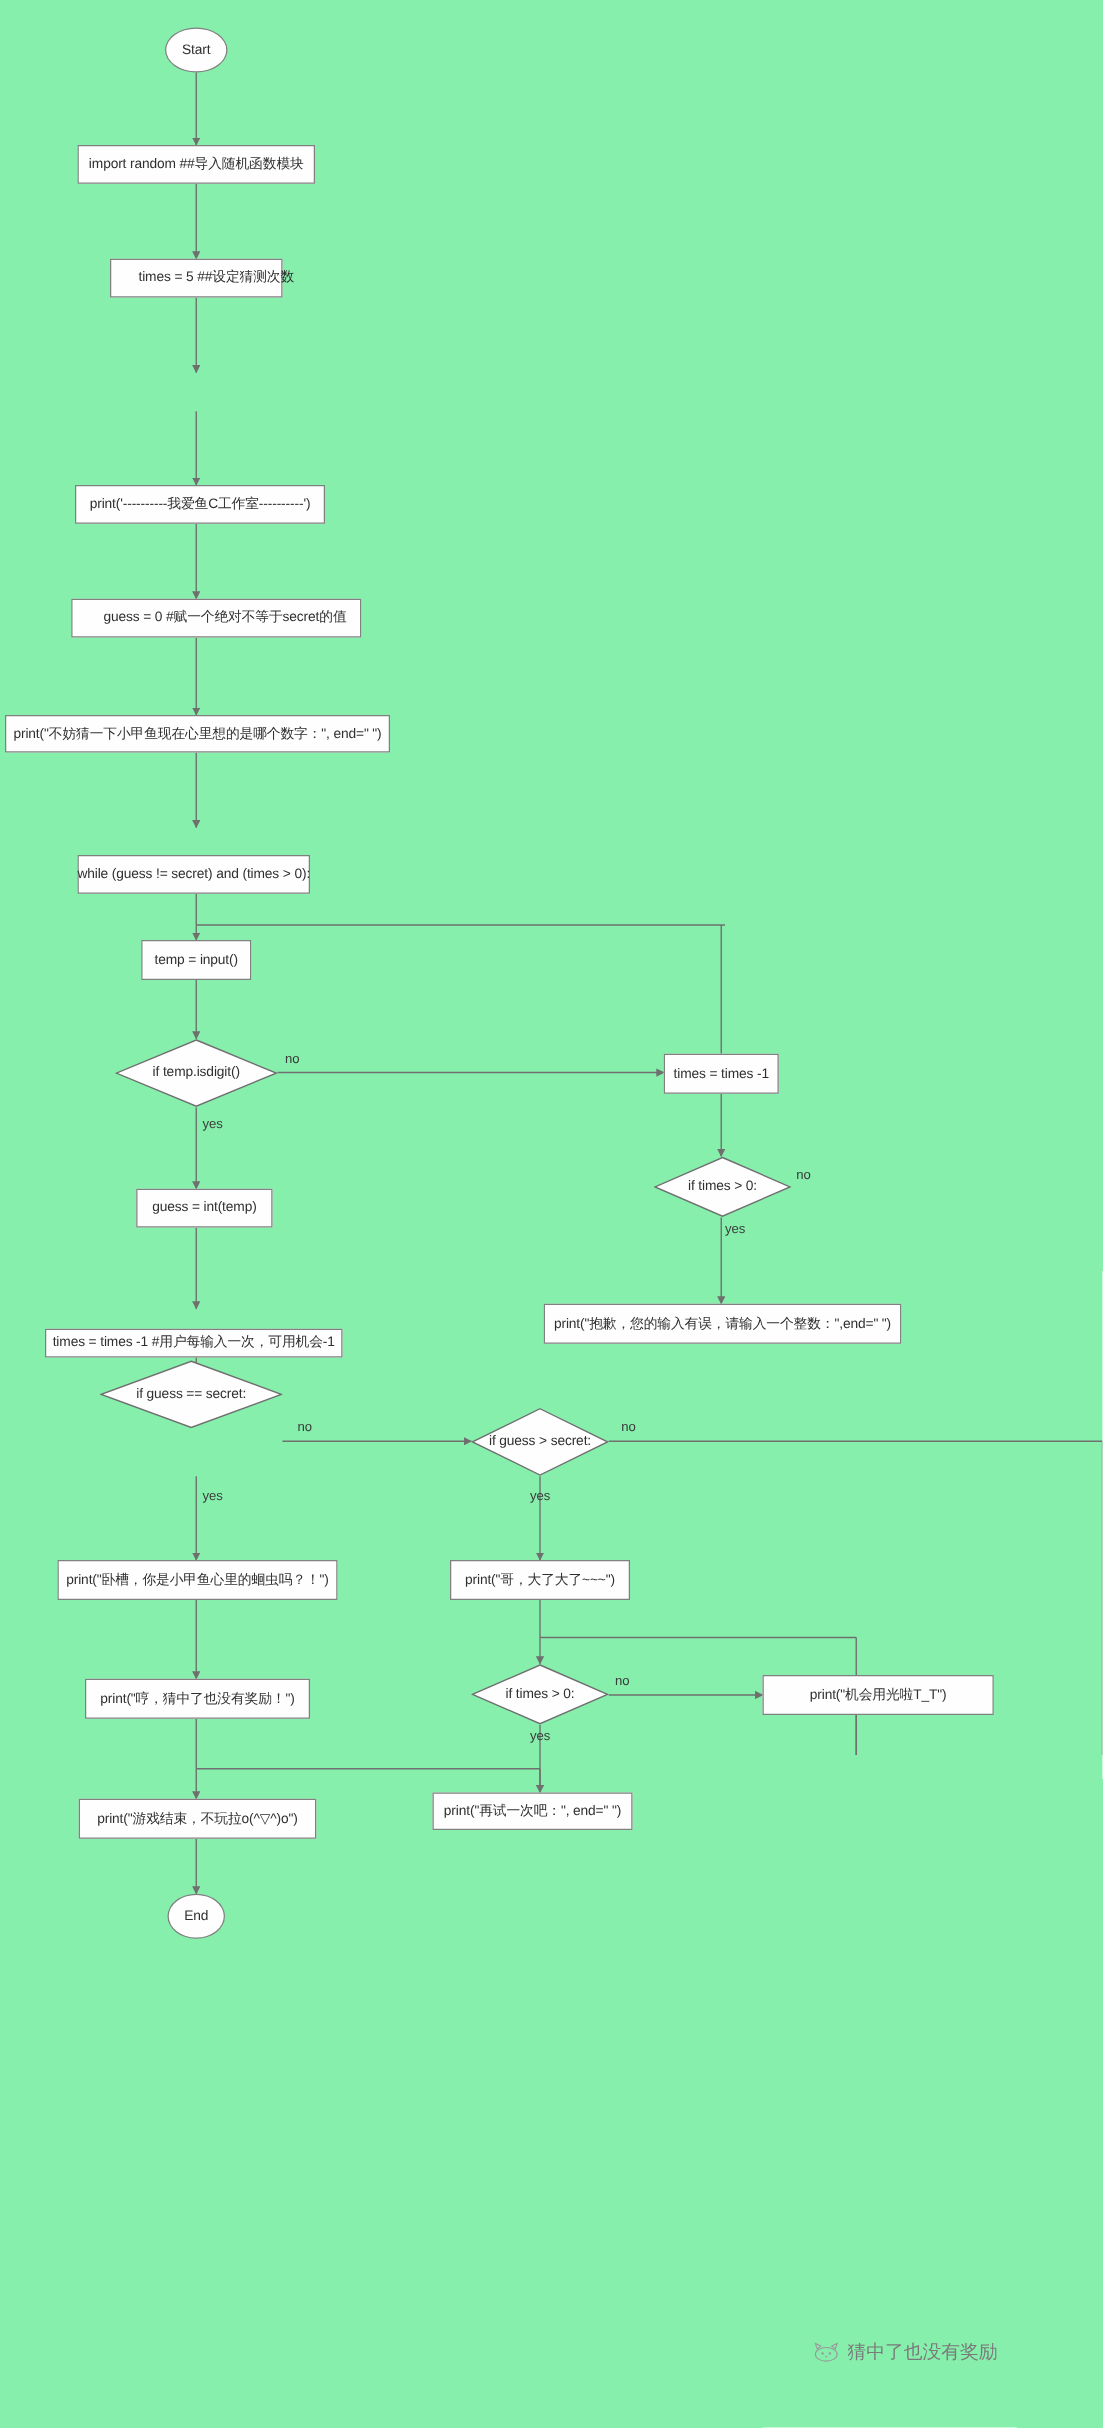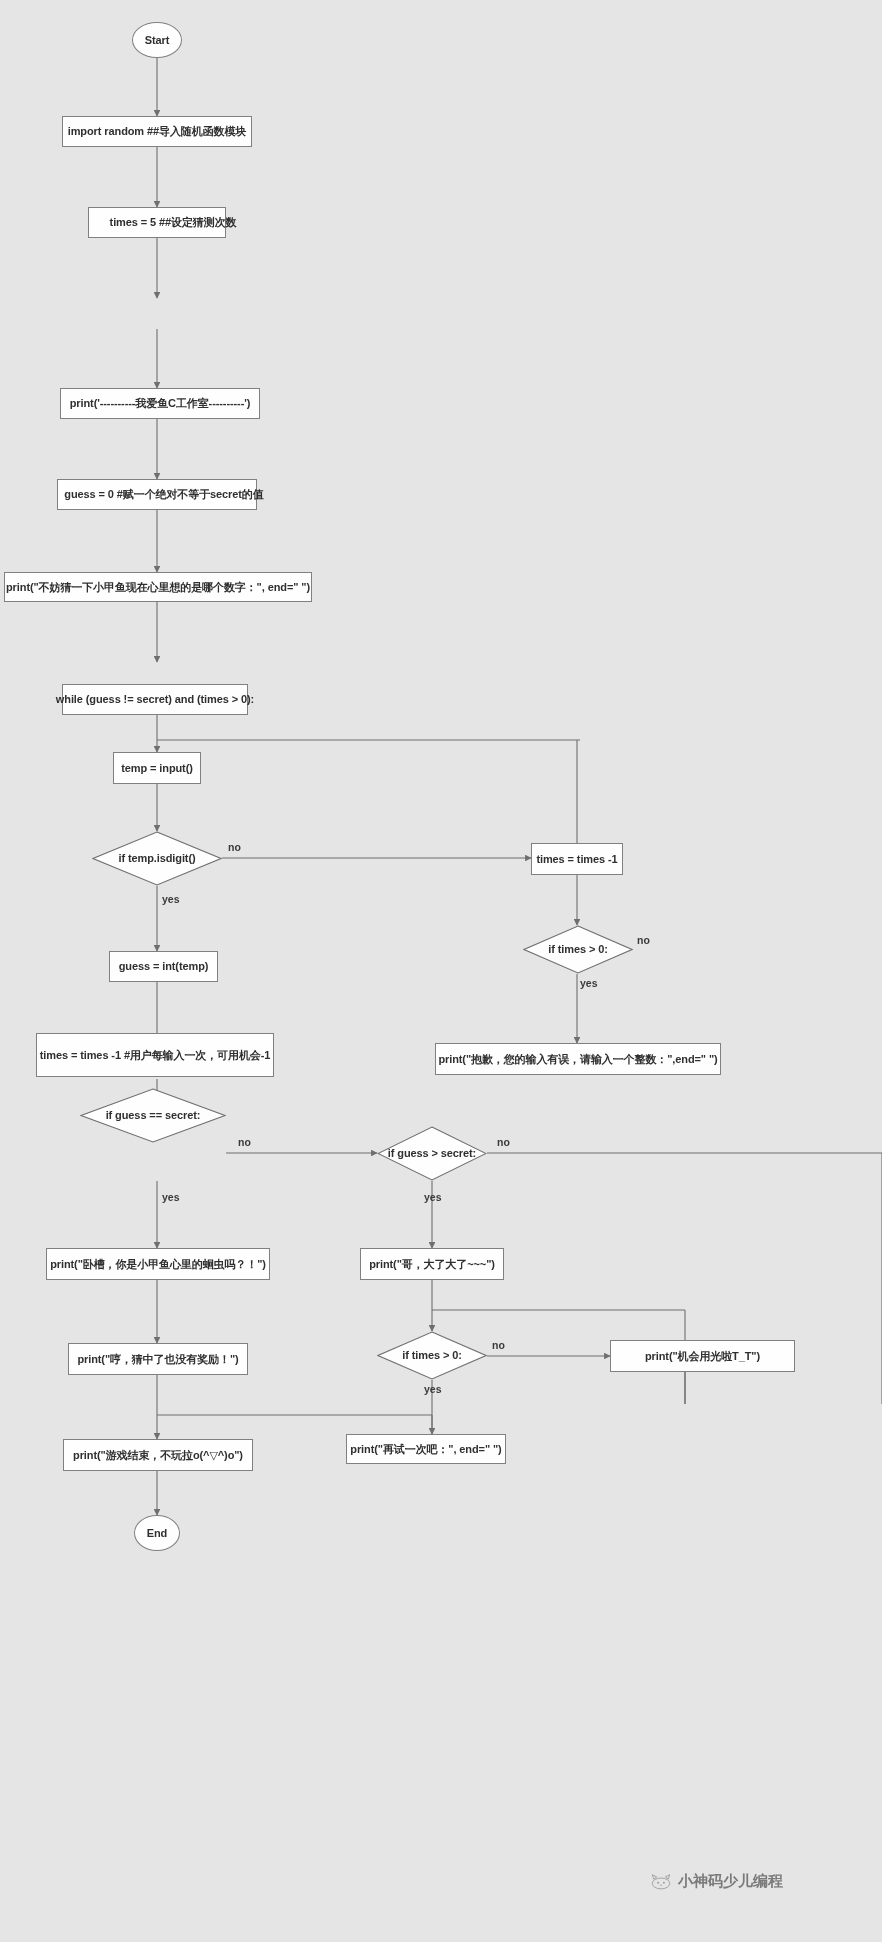--- a/index.html
+++ b/index.html
@@ -7,23 +7,22 @@
     padding: 0;
     background: #ffffff;
   }
   body {
     font-family: "Liberation Sans", "DejaVu Sans", sans-serif;
   }
   #canvas {
     position: relative;
     width: 882px;
     height: 1942px;
-    background: #e5e5e5;
+    background: #86efac;
     overflow: hidden;
-    font-weight: bold;
   }
   #edges {
     position: absolute;
     left: 0;
     top: 0;
     width: 882px;
     height: 1942px;
   }
   .node {
     position: absolute;
@@ -173,21 +172,21 @@
 
   <div class="node process" style="left:88px; top:207px; width:138px; height:31px;padding-left:32px;">
     <span>times = 5 ##设定猜测次数</span>
   </div>
 
 
   <div class="node process" style="left:60px; top:388px; width:200px; height:31px;">
     <span>print('----------我爱鱼C工作室----------')</span>
   </div>
 
-  <div class="node process" style="left:57px; top:479px; width:200px; height:31px;padding-left:14px;">
+  <div class="node process" style="left:57px; top:479px; width:232px; height:31px;padding-left:14px;">
     <span>guess = 0 #赋一个绝对不等于secret的值</span>
   </div>
 
   <div class="node process" style="left:4px; top:572px; width:308px; height:30px;">
     <span>print("不妨猜一下小甲鱼现在心里想的是哪个数字：", end=" ")</span>
   </div>
 
   <div class="node process" style="left:62px; top:684px; width:186px; height:31px;">
     <span>while (guess != secret) and (times &gt; 0):</span>
   </div>
@@ -200,21 +199,21 @@
     <svg class="diamond-svg" width="130" height="55" viewBox="0 0 130 55">
       <polygon points="65,1 129,27.5 65,54 1,27.5" fill="#fefefe" stroke="#6f6f6f" stroke-width="1.1"></polygon>
     </svg>
     <span class="dlabel">if temp.isdigit()</span>
   </div>
 
   <div class="node process" style="left:109px; top:951px; width:109px; height:31px;text-align:center;">
     <span>guess = int(temp)</span>
   </div>
 
-  <div class="node process" style="left:36px; top:1033px; width:238px; height:44px;justify-content:center;">
+  <div class="node process" style="left:36px; top:1063px; width:238px; height:23px;justify-content:center;">
     <span>times = times -1 #用户每输入一次，可用机会-1</span>
   </div>
 
   <div class="node decision" style="left:80px; top:1088px; width:146px; height:55px;">
     <svg class="diamond-svg" width="146" height="55" viewBox="0 0 146 55">
       <polygon points="73,1 145,27.5 73,54 1,27.5" fill="#fefefe" stroke="#6f6f6f" stroke-width="1.1"></polygon>
     </svg>
     <span class="dlabel">if guess == secret:</span>
   </div>
 
@@ -292,16 +291,16 @@
 
   <div id="watermark" style="left:650px; top:1872px;">
     <svg class="wm-logo" viewBox="0 0 30 22">
       <ellipse cx="15" cy="13" rx="12" ry="7.5" fill="none" stroke="#9a9a9a" stroke-width="1.2"></ellipse>
       <path d="M5,7 L3,1 L9,4 Z" fill="none" stroke="#9a9a9a" stroke-width="1.2"></path>
       <path d="M25,7 L27,1 L21,4 Z" fill="none" stroke="#9a9a9a" stroke-width="1.2"></path>
       <circle cx="11" cy="12" r="1.3" fill="#9a9a9a"></circle>
       <circle cx="19" cy="12" r="1.3" fill="#9a9a9a"></circle>
       <circle cx="15" cy="15.5" r="1" fill="#9a9a9a"></circle>
     </svg>
-    <span>小神码少儿编程</span>
+    <span>猜中了也没有奖励</span>
   </div>
 
 </div>
 
 </body></html>

